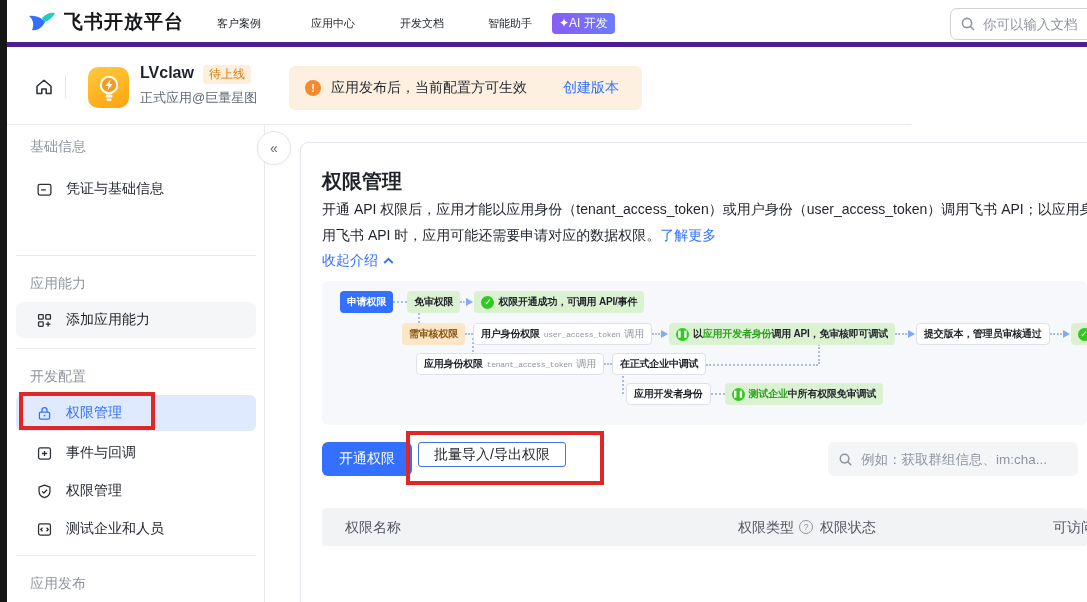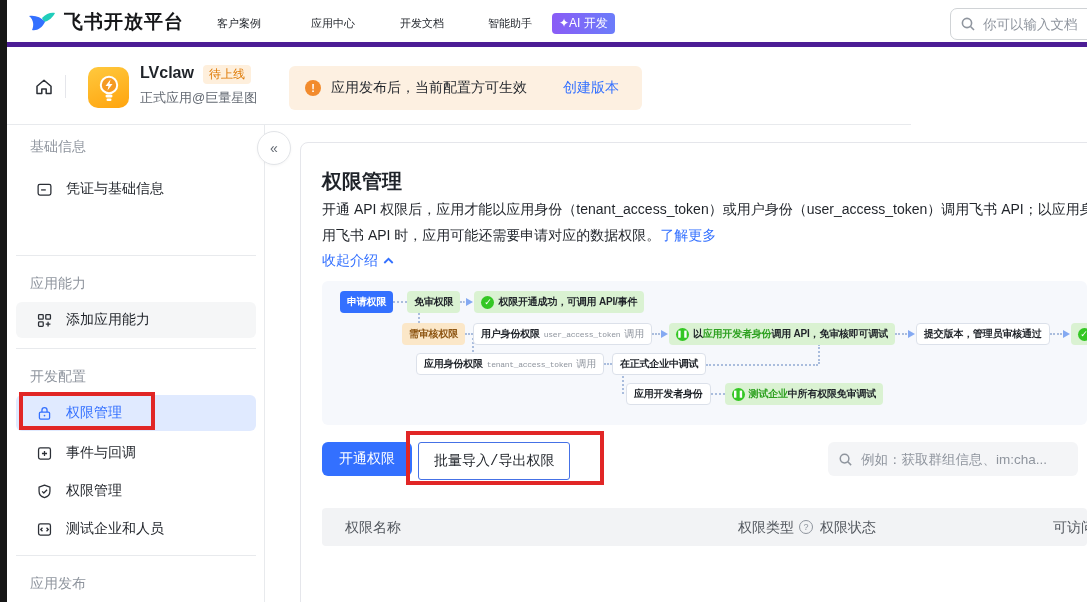--- a/index.html
+++ b/index.html
@@ -87,22 +87,22 @@
   .vconn { position:absolute; border-left:2px dotted #aabddd; width:0; }
   .hconn { position:absolute; border-top:2px dotted #aabddd; height:0; }
   .check-circle { width:13px; height:13px; border-radius:50%; background:#34c724; color:#fff; font-size:9px;
     display:flex; align-items:center; justify-content:center; flex:0 0 13px; font-weight:700; letter-spacing:0; }
   .debug-circle { width:13px; height:13px; border-radius:50%; background:#34c724; color:#fff; font-size:7px;
     display:flex; align-items:center; justify-content:center; flex:0 0 13px; font-weight:700; letter-spacing:0; }
 
   
   .btn-primary { position:absolute; left:322px; top:442px; height:34px; padding:0 17px; background:#3370ff;
     color:#fff; font-size:14px; border:none; border-radius:6px; cursor:pointer; font-family:inherit; }
-  .btn-outline { position:absolute; left:418px; top:442px; height:38px; padding:0 15px; background:#fff;
-    color:#1f2329; font-size:14px; border:1px solid #4571e6; border-radius:3px; cursor:pointer; font-family:Liberation Mono, monospace; }
+  .btn-outline { position:absolute; left:418px; top:442px; height:25px; padding:0 15px; background:#fff;
+    color:#1f2329; font-size:14px; border:1px solid #4571e6; border-radius:3px; cursor:pointer; font-family:Liberation Sans, sans-serif; }
   .perm-search { position:absolute; left:828px; top:442px; width:250px; height:34px; background:#f4f5f7;
     border-radius:6px; display:flex; align-items:center; padding:0 10px; gap:8px; }
   .perm-search input { border:none; outline:none; background:transparent; font-size:13.5px; width:200px;
     font-family:inherit; color:#1f2329; }
 
   
   .thead { position:absolute; left:322px; top:508px; width:765px; height:38px; background:#f2f3f5;
     border-radius:4px; }
   .th { position:absolute; top:0; height:38px; line-height:38px; font-size:14px; color:#51565d;
     display:flex; align-items:center; gap:5px; white-space:nowrap; }

